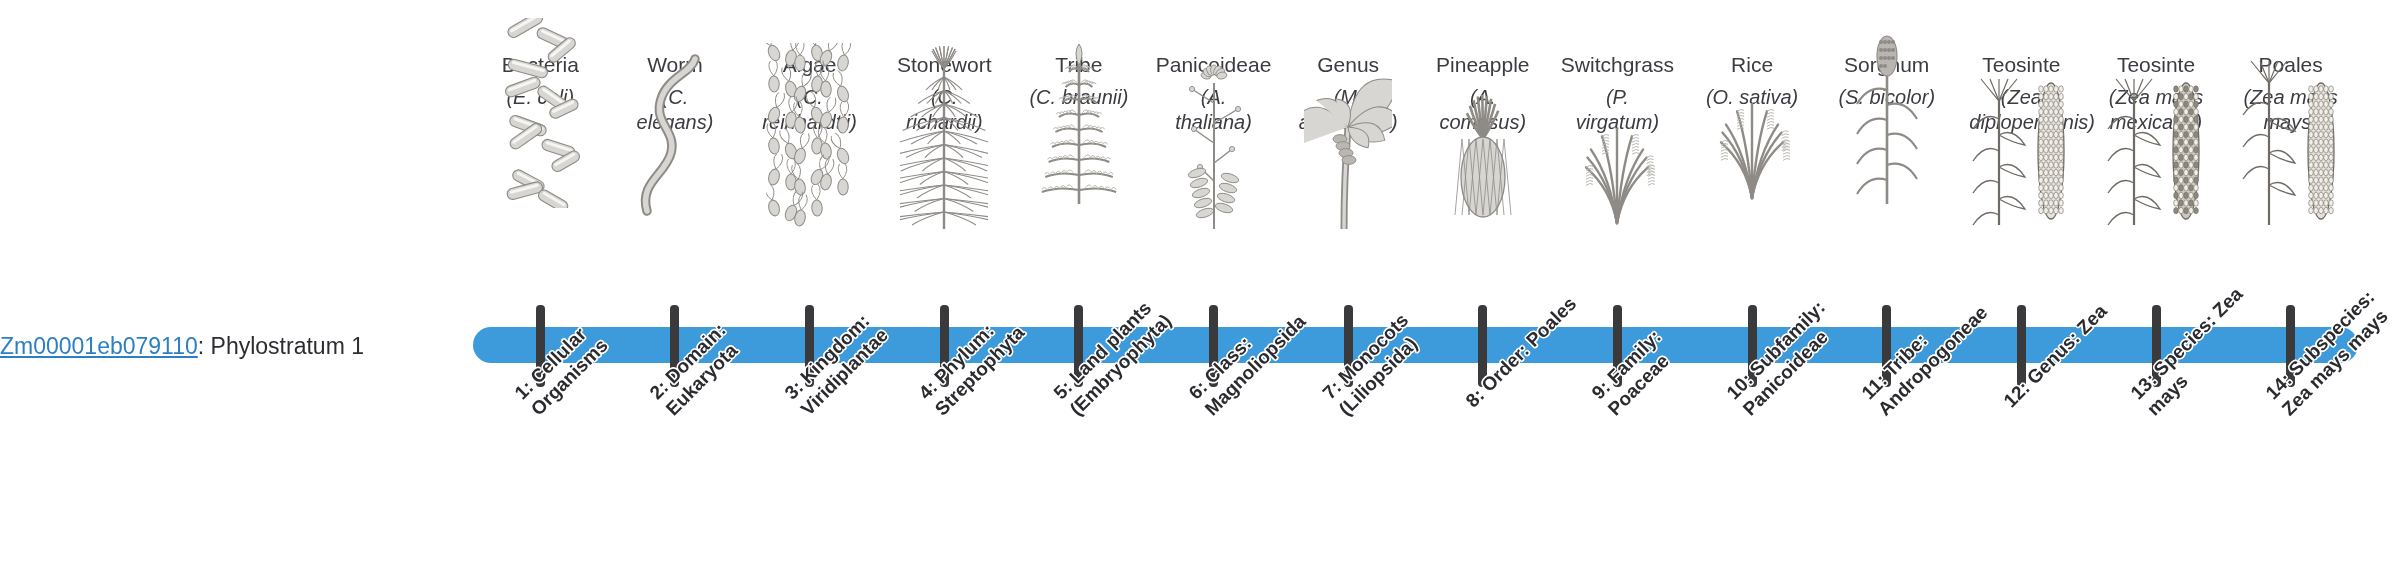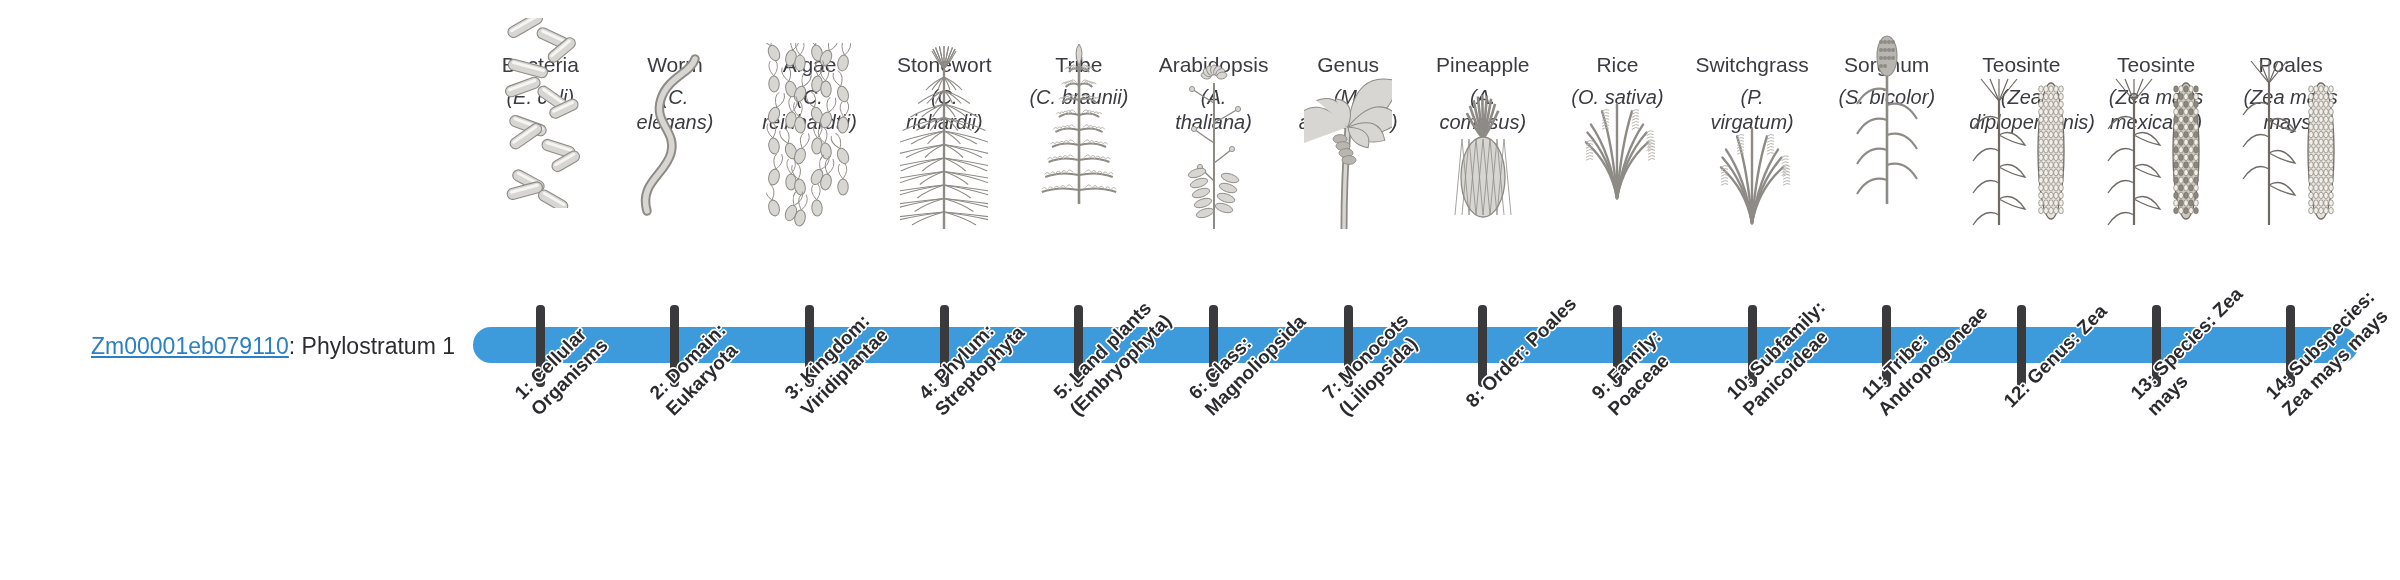--- a/index.html
+++ b/index.html
@@ -41,21 +41,21 @@
     width:1885px;height:36px;border-radius:18px;
     background:#3d9bdc;
   }
   .ticks{position:absolute;left:0;top:0;width:2400px;height:580px;pointer-events:none;}
   .tick{
     position:absolute;top:305px;width:9px;height:82px;
     background:#3a3a3d;border-radius:4px;
   }
   .gene-line{
     position:absolute;left:0;top:332px;width:455px;
-    text-align:right;font-size:23px;line-height:28px;
+    text-align:left;font-size:23px;line-height:28px;
     color:#2d2d31;white-space:nowrap;
   }
   .gene-link{
     color:#2b7fc4;text-decoration:underline;cursor:pointer;
   }
 
   
   .tax-layer{position:absolute;left:0;top:0;width:2400px;height:580px;}
   .tax{
     position:absolute;top:404px;
@@ -534,21 +534,21 @@
             <path d="M50.2 169.66666666666666 q 4 -5 6 -1" fill="none" stroke="#b9b6b1" stroke-width="1"></path>
             <path d="M56.4 170.33333333333334 q 4 -5 6 -1" fill="none" stroke="#b9b6b1" stroke-width="1"></path>
             <path d="M62.6 171 q 4 -5 6 -1" fill="none" stroke="#b9b6b1" stroke-width="1"></path>
             <path d="M68.8 171.66666666666666 q 4 -5 6 -1" fill="none" stroke="#b9b6b1" stroke-width="1"></path>
             <path d="M75 172.33333333333334 q 4 -5 6 -1" fill="none" stroke="#b9b6b1" stroke-width="1"></path>
             <path d="M44 48 q -6 -14 0 -22 q 6 8 0 22" fill="#d8d6d2" stroke="#8e8b86" stroke-width="1"></path>
           </svg>
         </div>
       </div>
       <div class="species-col">
-        <div class="common-name">Arabidopsis</div>
+        <div class="common-name">Panicoideae</div>
         <div class="sci-name">(A. thaliana)</div>
         <div class="art-wrap">
           <svg class="art" width="88" height="190" viewBox="0 0 88 190">
             <path d="M44 186 L44 40" stroke="#8e8b86" stroke-width="2" fill="none"></path>
             <path d="M44 60 q -13.2 -8 -22 -14" fill="none" stroke="#8e8b86" stroke-width="1.4"></path>
             <circle cx="22" cy="46" r="2.6" fill="#d8d6d2" stroke="#8e8b86" stroke-width=".9"></circle>
             <path d="M44 80 q 14.399999999999999 -8 24 -14" fill="none" stroke="#8e8b86" stroke-width="1.4"></path>
             <circle cx="68" cy="66" r="2.6" fill="#d8d6d2" stroke="#8e8b86" stroke-width=".9"></circle>
             <path d="M44 100 q -12 -8 -20 -14" fill="none" stroke="#8e8b86" stroke-width="1.4"></path>
             <circle cx="24" cy="86" r="2.6" fill="#d8d6d2" stroke="#8e8b86" stroke-width=".9"></circle>
@@ -639,22 +639,22 @@
             <path d="M51 96 L44 172" stroke="#8e8b86" stroke-width=".8" fill="none"></path>
             <path d="M51 96 L58 172" stroke="#8e8b86" stroke-width=".8" fill="none"></path>
             <path d="M58 96 L51 172" stroke="#8e8b86" stroke-width=".8" fill="none"></path>
             <path d="M58 96 L65 172" stroke="#8e8b86" stroke-width=".8" fill="none"></path>
             <path d="M65 96 L58 172" stroke="#8e8b86" stroke-width=".8" fill="none"></path>
             <path d="M65 96 L72 172" stroke="#8e8b86" stroke-width=".8" fill="none"></path>
           </svg>
         </div>
       </div>
       <div class="species-col">
-        <div class="common-name">Rice</div>
-        <div class="sci-name">(O. sativa)</div>
+        <div class="common-name">Switchgrass</div>
+        <div class="sci-name">(P. virgatum)</div>
         <div class="art-wrap">
           <svg class="art" width="88" height="190" viewBox="0 0 88 190">
             <path d="M44 180 Q 37.550000000000004 145.7838549792189 13.000000000000014 124.3064249653648" fill="none" stroke="#8e8b86" stroke-width="2.4" stroke-linecap="round"></path>
             <path d="M13.000000000000014 124.3064249653648 q 4 -3 7 -1" fill="none" stroke="#b9b6b1" stroke-width="1"></path>
             <path d="M13.000000000000014 127.3064249653648 q 4 -3 7 -1" fill="none" stroke="#b9b6b1" stroke-width="1"></path>
             <path d="M13.000000000000014 130.30642496536478 q 4 -3 7 -1" fill="none" stroke="#b9b6b1" stroke-width="1"></path>
             <path d="M13.000000000000014 133.30642496536478 q 4 -3 7 -1" fill="none" stroke="#b9b6b1" stroke-width="1"></path>
             <path d="M13.000000000000014 136.30642496536478 q 4 -3 7 -1" fill="none" stroke="#b9b6b1" stroke-width="1"></path>
             <path d="M13.000000000000014 139.30642496536478 q 4 -3 7 -1" fill="none" stroke="#b9b6b1" stroke-width="1"></path>
             <path d="M13.000000000000014 142.30642496536478 q 4 -3 7 -1" fill="none" stroke="#b9b6b1" stroke-width="1"></path>
@@ -691,22 +691,22 @@
             <path d="M73.58327832184897 117.55845490743451 q 4 -3 7 -1" fill="none" stroke="#b9b6b1" stroke-width="1"></path>
             <path d="M73.58327832184897 120.55845490743451 q 4 -3 7 -1" fill="none" stroke="#b9b6b1" stroke-width="1"></path>
             <path d="M73.58327832184897 123.55845490743451 q 4 -3 7 -1" fill="none" stroke="#b9b6b1" stroke-width="1"></path>
             <path d="M73.58327832184897 126.55845490743451 q 4 -3 7 -1" fill="none" stroke="#b9b6b1" stroke-width="1"></path>
             <path d="M73.58327832184897 129.5584549074345 q 4 -3 7 -1" fill="none" stroke="#b9b6b1" stroke-width="1"></path>
             <path d="M73.58327832184897 132.5584549074345 q 4 -3 7 -1" fill="none" stroke="#b9b6b1" stroke-width="1"></path>
           </svg>
         </div>
       </div>
       <div class="species-col">
-        <div class="common-name">Switchgrass</div>
-        <div class="sci-name">(P. virgatum)</div>
+        <div class="common-name">Rice</div>
+        <div class="sci-name">(O. sativa)</div>
         <div class="art-wrap">
           <svg class="art" width="88" height="190" viewBox="0 0 88 190">
             <path d="M44 180 Q 37.550000000000004 145.7838549792189 13.000000000000014 124.3064249653648" fill="none" stroke="#8e8b86" stroke-width="2.4" stroke-linecap="round"></path>
             <path d="M13.000000000000014 124.3064249653648 q 4 -3 7 -1" fill="none" stroke="#b9b6b1" stroke-width="1"></path>
             <path d="M13.000000000000014 127.3064249653648 q 4 -3 7 -1" fill="none" stroke="#b9b6b1" stroke-width="1"></path>
             <path d="M13.000000000000014 130.30642496536478 q 4 -3 7 -1" fill="none" stroke="#b9b6b1" stroke-width="1"></path>
             <path d="M13.000000000000014 133.30642496536478 q 4 -3 7 -1" fill="none" stroke="#b9b6b1" stroke-width="1"></path>
             <path d="M13.000000000000014 136.30642496536478 q 4 -3 7 -1" fill="none" stroke="#b9b6b1" stroke-width="1"></path>
             <path d="M13.000000000000014 139.30642496536478 q 4 -3 7 -1" fill="none" stroke="#b9b6b1" stroke-width="1"></path>
             <path d="M13.000000000000014 142.30642496536478 q 4 -3 7 -1" fill="none" stroke="#b9b6b1" stroke-width="1"></path>

